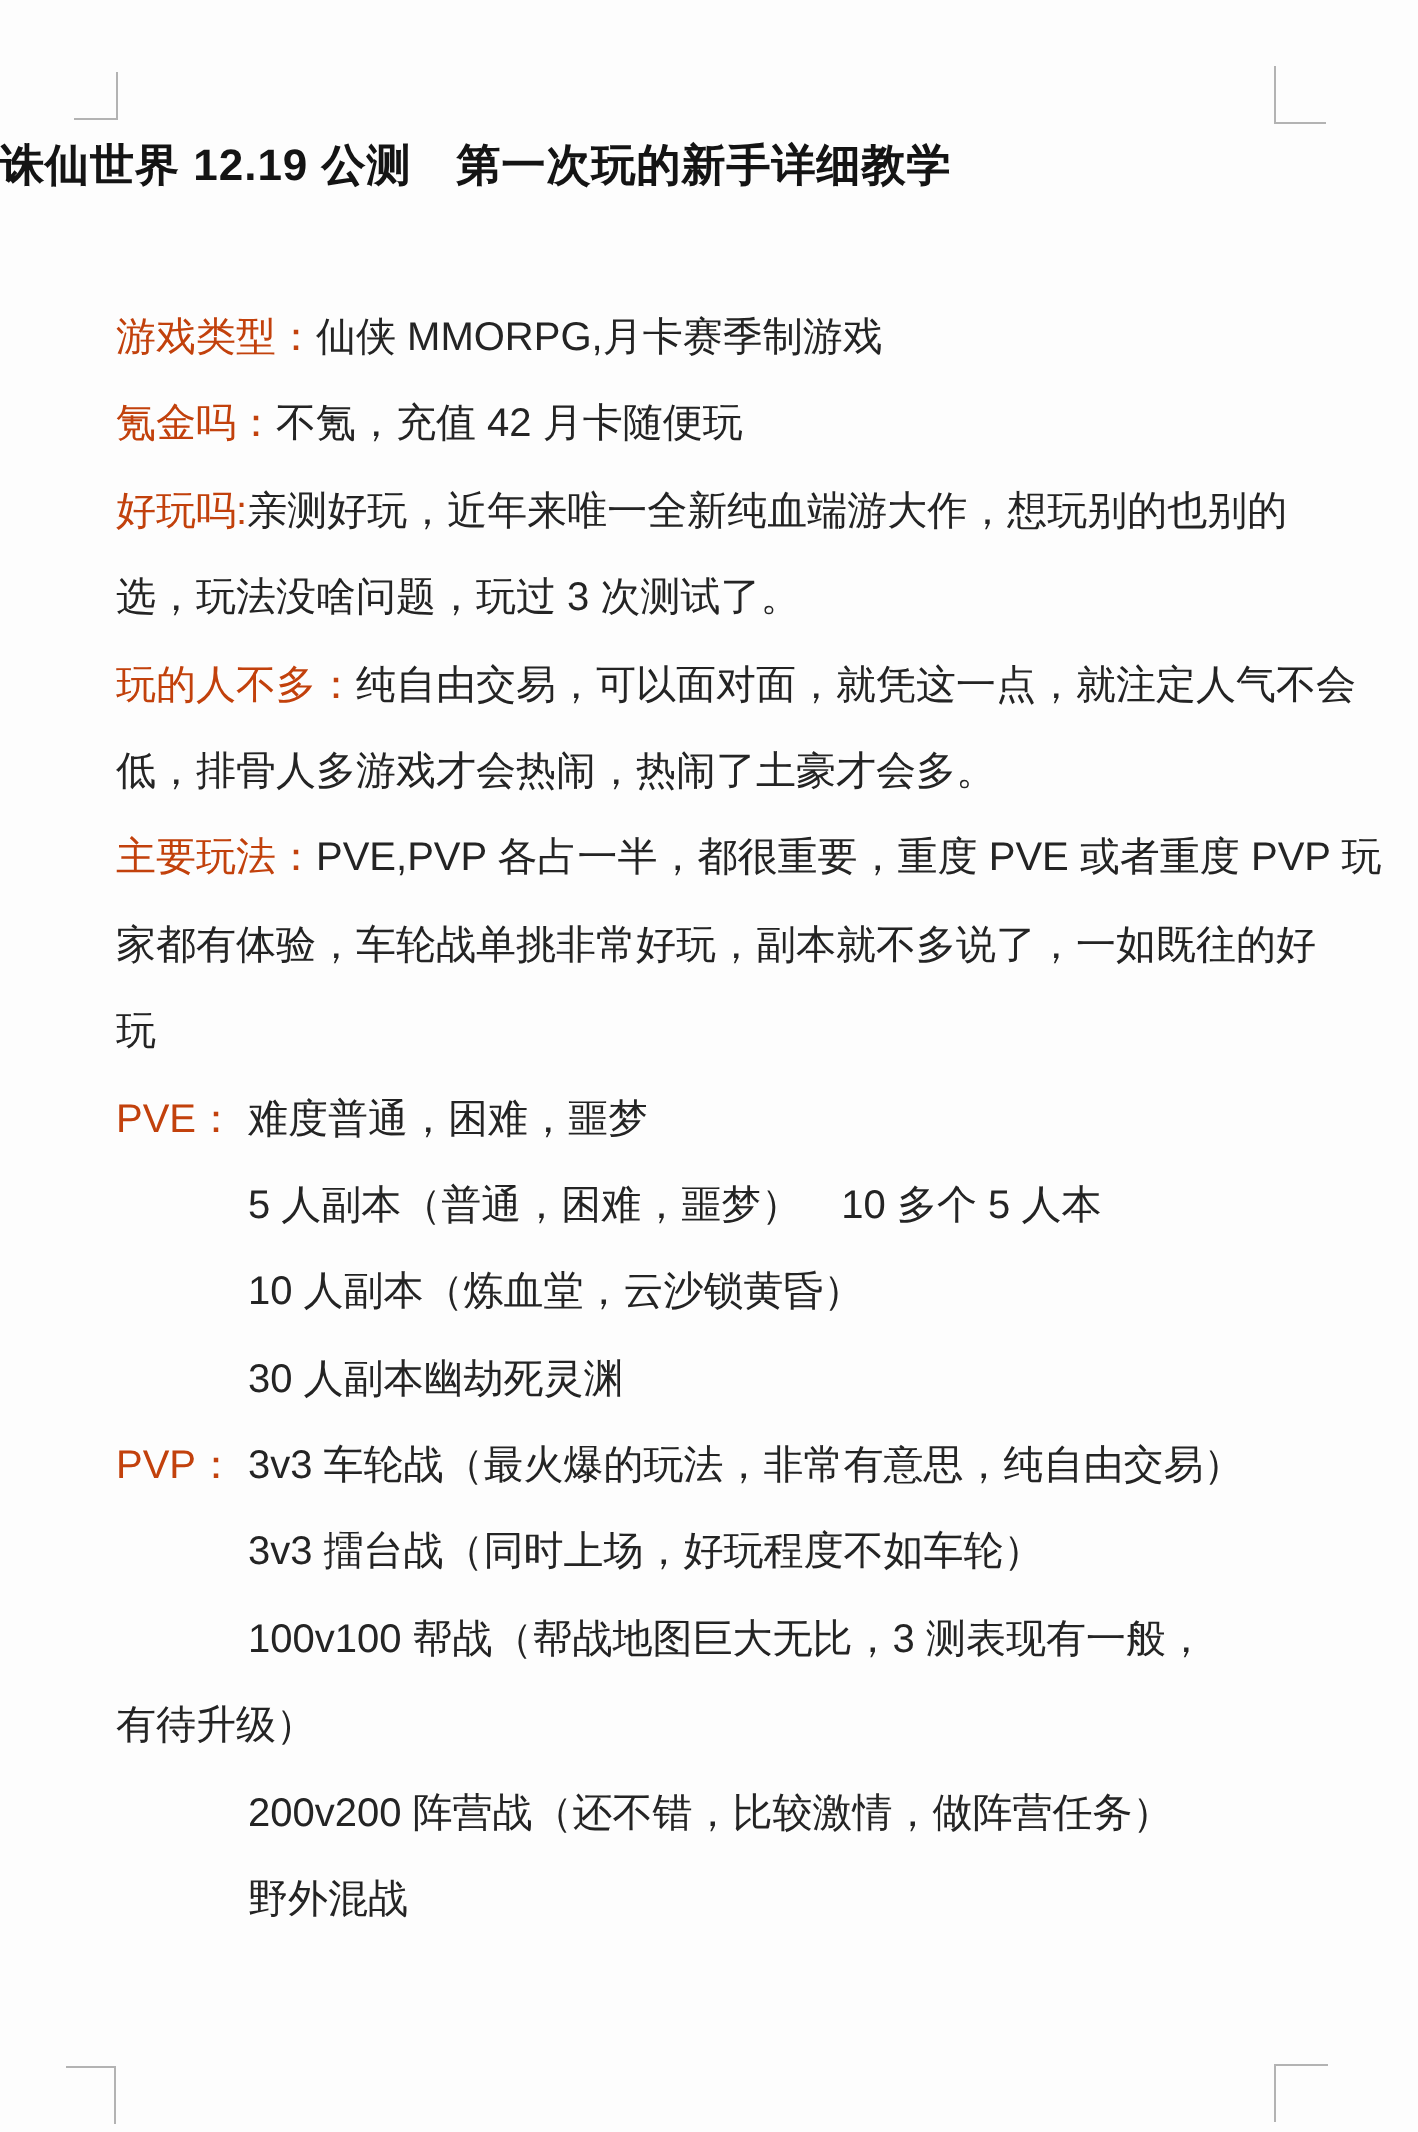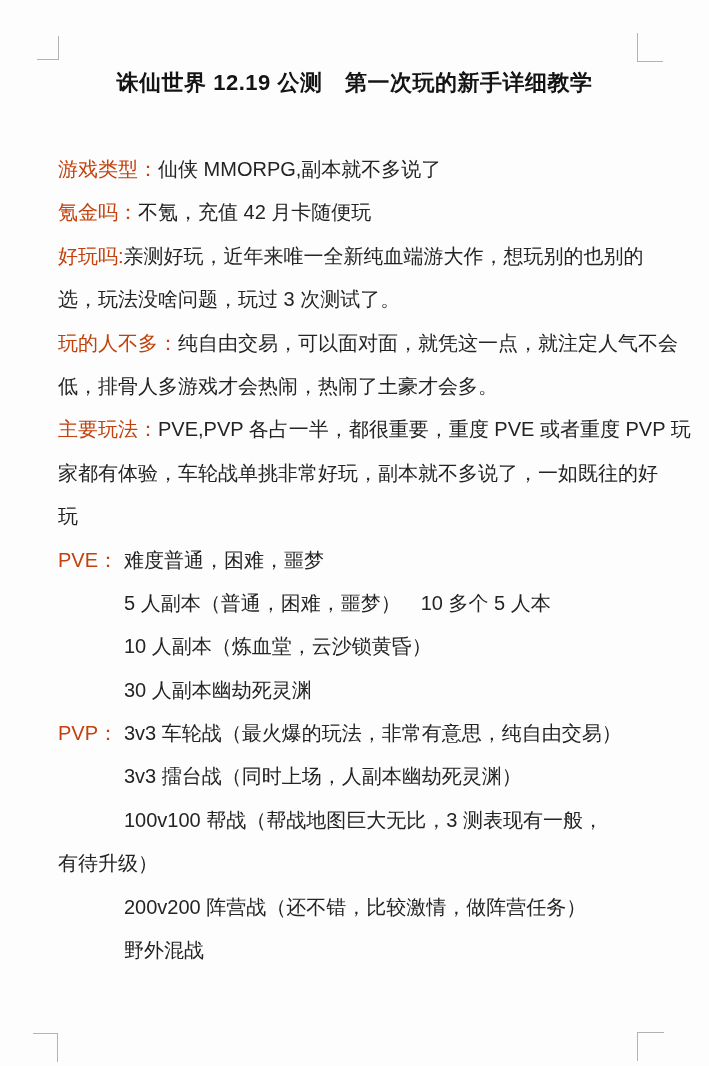--- a/index.html
+++ b/index.html
@@ -3,21 +3,21 @@
 <meta charset="utf-8">
 <style>
   html,body { margin:0; padding:0; background:#fdfdfd; }
   .page {
     position:relative; width:709px; height:1066px; overflow:hidden;
     background:#fdfdfd; color:#242424;
     font-family:"Liberation Sans","DejaVu Sans",sans-serif;
   }
   .title {
     position:absolute; top:68px; left:0; width:100%; margin:0;
-    text-align:center; font-size:22px; font-weight:bold; color:#141414;
+    font-size:22px; font-weight:bold; color:#141414;
     letter-spacing:0.5px; white-space:nowrap;
   }
   .content { position:absolute; left:58px; top:148px; width:600px; }
   .line { height:43.4px; line-height:43.4px; font-size:20px; white-space:nowrap; }
   .lbl { font-weight:normal; color:#c2410c; }
   .line.sec .lbl { display:inline-block; width:66px; }
   .line.ind { padding-left:66px; }
   .crop { position:absolute; border:0 solid #b3b3b3; }
   .crop.tl { left:37px;  top:36px;   width:21px; height:23px; border-right-width:1px; border-bottom-width:1px; }
   .crop.tr { left:637px; top:33px;   width:25px; height:28px; border-left-width:1px;  border-bottom-width:1px; }
@@ -31,21 +31,21 @@
 
   <div class="crop tl"></div>
   <div class="crop tr"></div>
   <div class="crop bl"></div>
   <div class="crop br"></div>
 
   <h1 class="title">诛仙世界 12.19 公测　第一次玩的新手详细教学</h1>
 
   <div class="content">
 
-    <div class="line"><span class="lbl">游戏类型：</span><span class="txt">仙侠 MMORPG,副本就不多说了</span></div>
+    <div class="line"><span class="lbl">游戏类型：</span><span class="txt">仙侠 MMORPG,月卡赛季制游戏</span></div>
 
     <div class="line"><span class="lbl">氪金吗：</span><span class="txt">不氪，充值 42 月卡随便玩</span></div>
 
     <div class="line"><span class="lbl">好玩吗:</span><span class="txt">亲测好玩，近年来唯一全新纯血端游大作，想玩别的也别的</span></div>
 
     <div class="line"><span class="txt">选，玩法没啥问题，玩过 3 次测试了。</span></div>
 
     <div class="line"><span class="lbl">玩的人不多：</span><span class="txt">纯自由交易，可以面对面，就凭这一点，就注定人气不会</span></div>
 
     <div class="line"><span class="txt">低，排骨人多游戏才会热闹，热闹了土豪才会多。</span></div>
@@ -59,21 +59,21 @@
     <div class="line sec"><span class="lbl">PVE：</span><span class="txt">难度普通，困难，噩梦</span></div>
 
     <div class="line ind"><span class="txt">5 人副本（普通，困难，噩梦）　10 多个 5 人本</span></div>
 
     <div class="line ind"><span class="txt">10 人副本（炼血堂，云沙锁黄昏）</span></div>
 
     <div class="line ind"><span class="txt">30 人副本幽劫死灵渊</span></div>
 
     <div class="line sec"><span class="lbl">PVP：</span><span class="txt">3v3 车轮战（最火爆的玩法，非常有意思，纯自由交易）</span></div>
 
-    <div class="line ind"><span class="txt">3v3 擂台战（同时上场，人副本幽劫死灵渊）</span></div>
+    <div class="line ind"><span class="txt">3v3 擂台战（同时上场，好玩程度不如车轮）</span></div>
 
 
     <div class="line ind"><span class="txt">100v100 帮战（帮战地图巨大无比，3 测表现有一般，</span></div>
 
     <div class="line"><span class="txt">有待升级）</span></div>
 
     <div class="line ind"><span class="txt">200v200 阵营战（还不错，比较激情，做阵营任务）</span></div>
 
     <div class="line ind"><span class="txt">野外混战</span></div>
 

